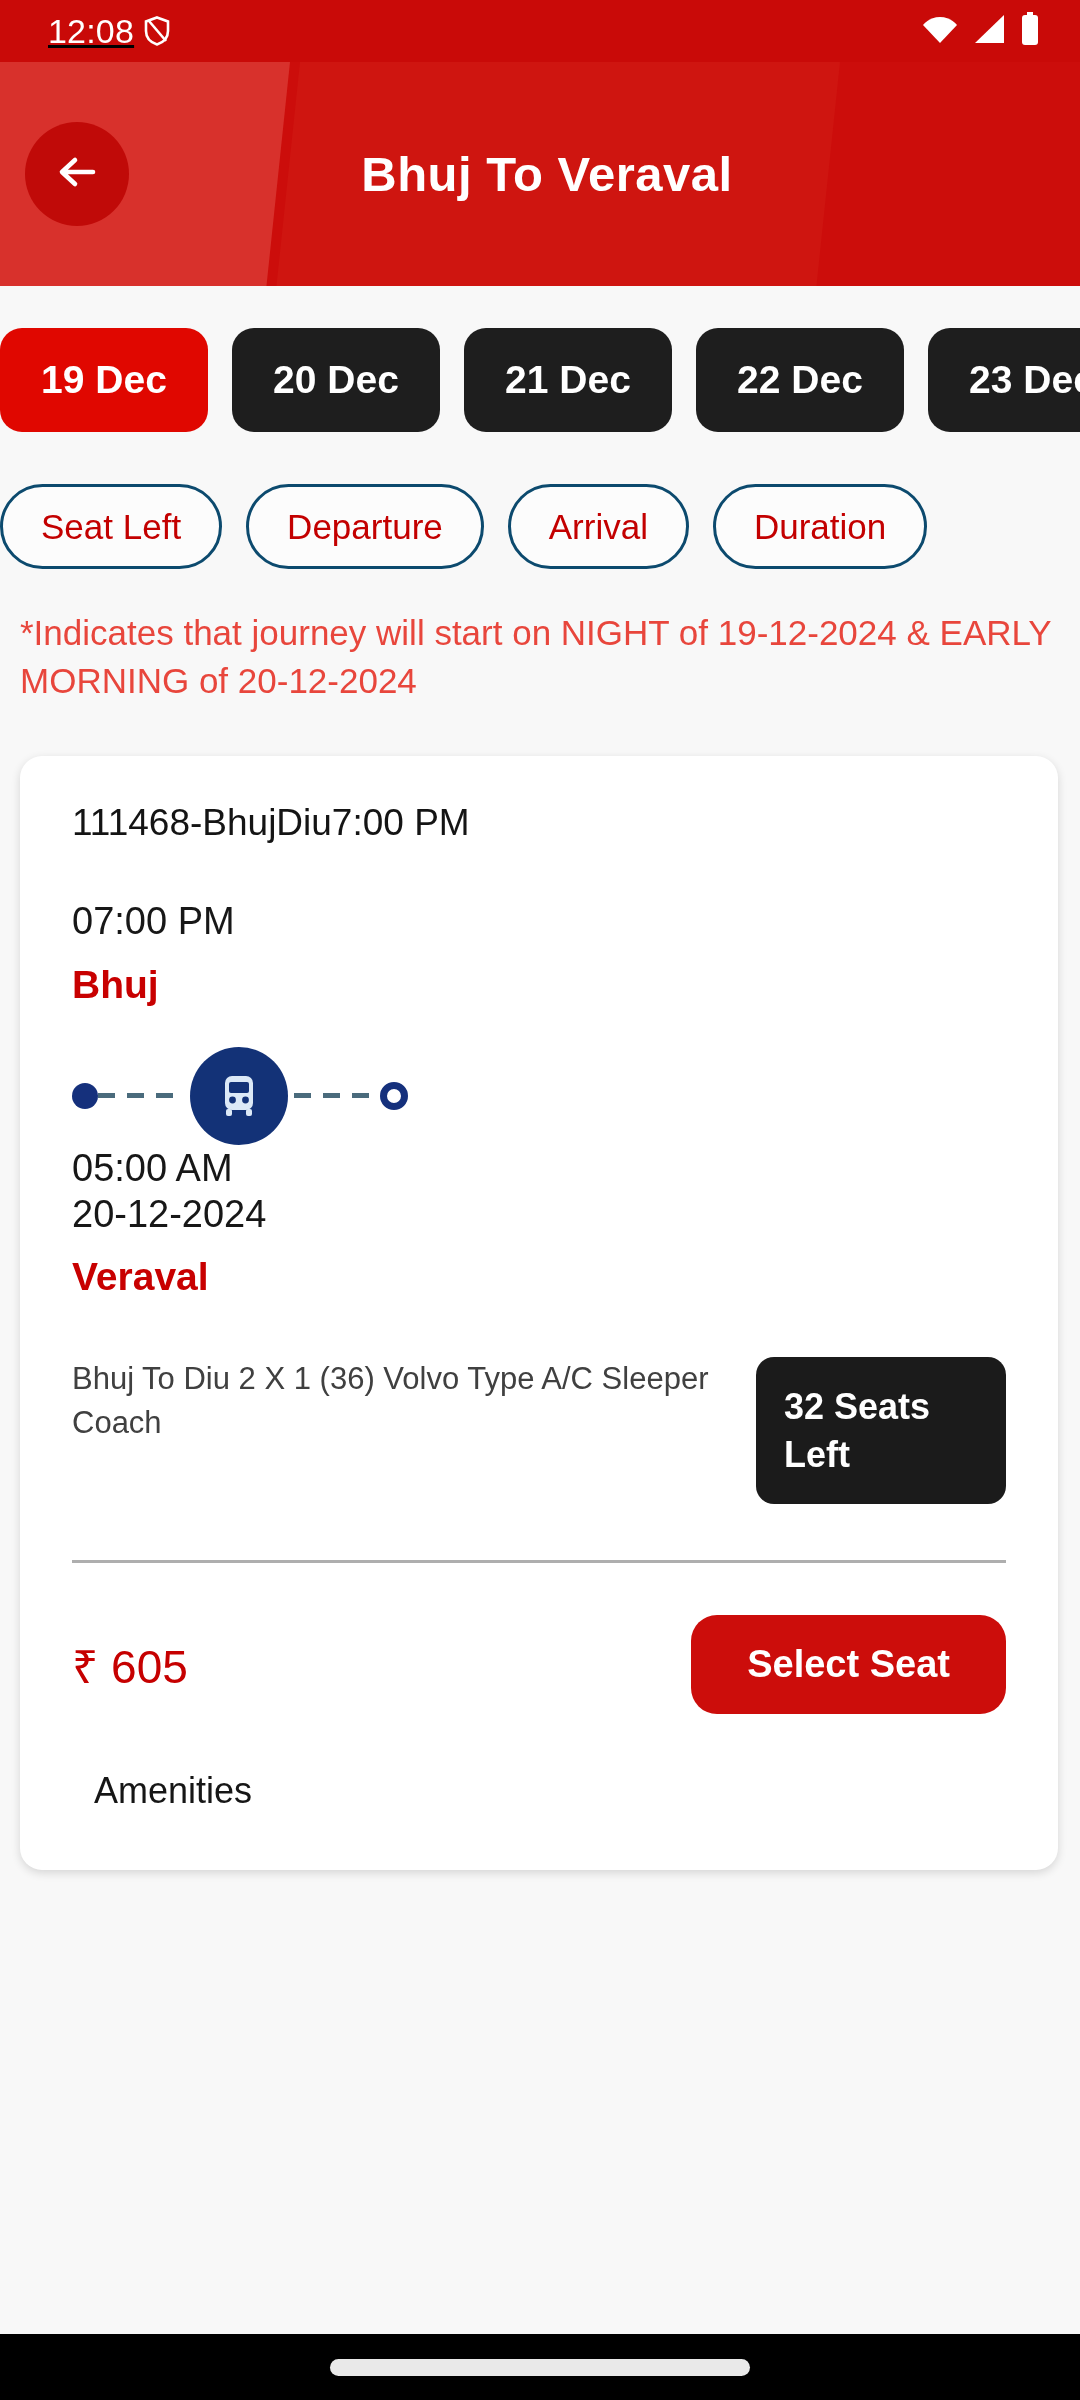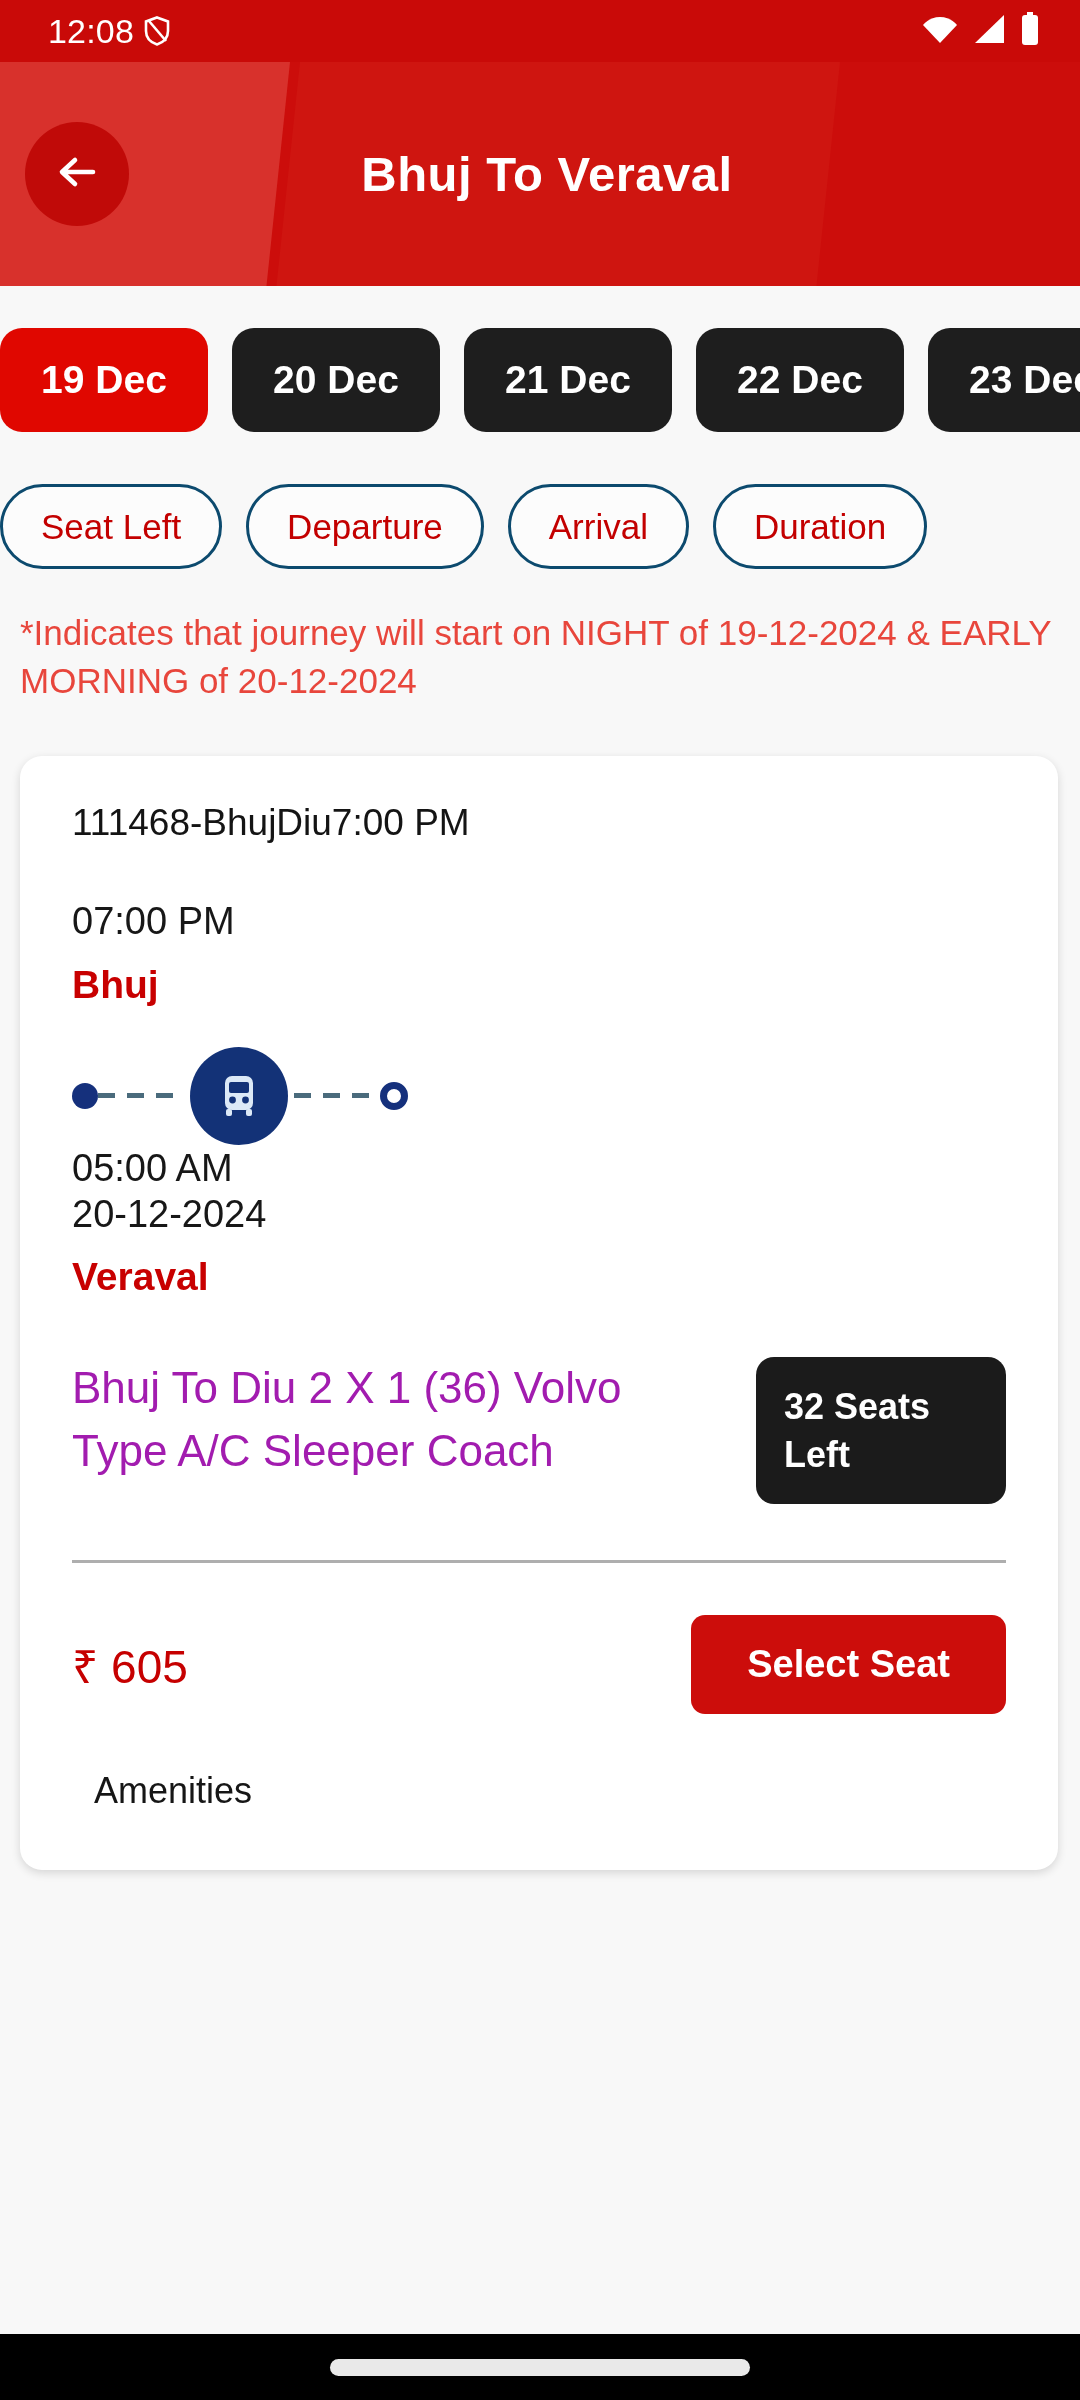--- a/index.html
+++ b/index.html
@@ -10,21 +10,21 @@
     overflow:hidden;
   }
   .screen { position:relative; width:1080px; height:2400px; background:#f8f8f8; }
 
   
   .status-bar {
     height:62px; background:#c90a08;
     display:flex; align-items:center; justify-content:space-between;
     padding:0 40px 0 48px;
   }
-  .status-left { display:flex; align-items:center; gap:10px; }
+  .status-left { display:flex; align-items:center; gap:10px;text-decoration:underline; }
   .status-time { color:#ffffff; font-size:34px; letter-spacing:.2px; }
   .shield-ic { width:26px; height:30px; position:relative; }
   .shield-ic svg { display:block; }
   .status-right { display:flex; align-items:center; gap:14px; }
 
   
   .appbar {
     position:relative; height:224px; background:#cc0d0b;
     overflow:hidden;
   }
@@ -115,37 +115,37 @@
   .dot-filled { width:26px; height:26px; border-radius:50%; background:#15307c; }
   .dot-ring { width:28px; height:28px; border-radius:50%; border:7px solid #15307c; box-sizing:border-box; }
   .dash { width:86px; height:5px; background:
       repeating-linear-gradient(to right,#4a6b7c 0 17px, transparent 17px 29px); }
   .bus-circle {
     width:98px; height:98px; border-radius:50%; background:#133277;
     display:flex; align-items:center; justify-content:center; margin:0 6px;
   }
 
   .typerow { display:flex; align-items:flex-start; margin-top:58px; gap:30px; }
-  .bustype { flex:1; font-size:44px; line-height:1.42; color:#a21caf; }
+  .bustype { flex:1; font-size:31px; line-height:1.42; color:#404040; }
   .seat-badge {
     flex:0 0 auto; width:250px;
     background:#1b1b1b; color:#ffffff; border-radius:18px;
     font-size:36px; font-weight:700; line-height:1.32;
     padding:26px 28px;
   }
 
   .divider { height:3px; background:#aeaeae; margin:56px 0 0 0; }
 
   .pricerow {
     display:flex; align-items:center; justify-content:space-between;
     margin-top:52px;
   }
   .price { font-size:46px; font-weight:400; color:#c60000; }
   .select-btn {
-    background:#cc0d0b; color:#ffffff; border:none; border-radius:14px;
+    background:#cc0d0b; color:#ffffff; border:none; border-radius:26px;
     font-size:38px; font-weight:700;
     padding:28px 56px; cursor:pointer;
     font-family:"Liberation Sans", sans-serif;
   }
   .amenities { font-size:36px; color:#161616; margin-top:56px; padding-left:22px; }
 
   
   .navbar {
     position:absolute; left:0; bottom:0; width:1080px; height:66px;
     background:#000000; display:flex; align-items:center; justify-content:center;

